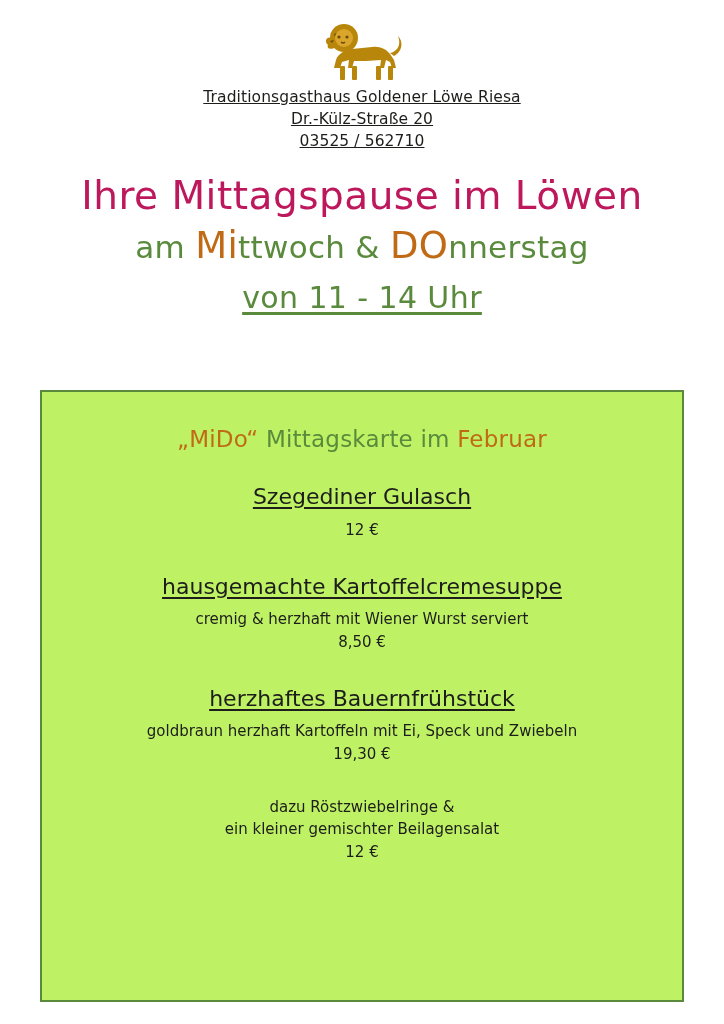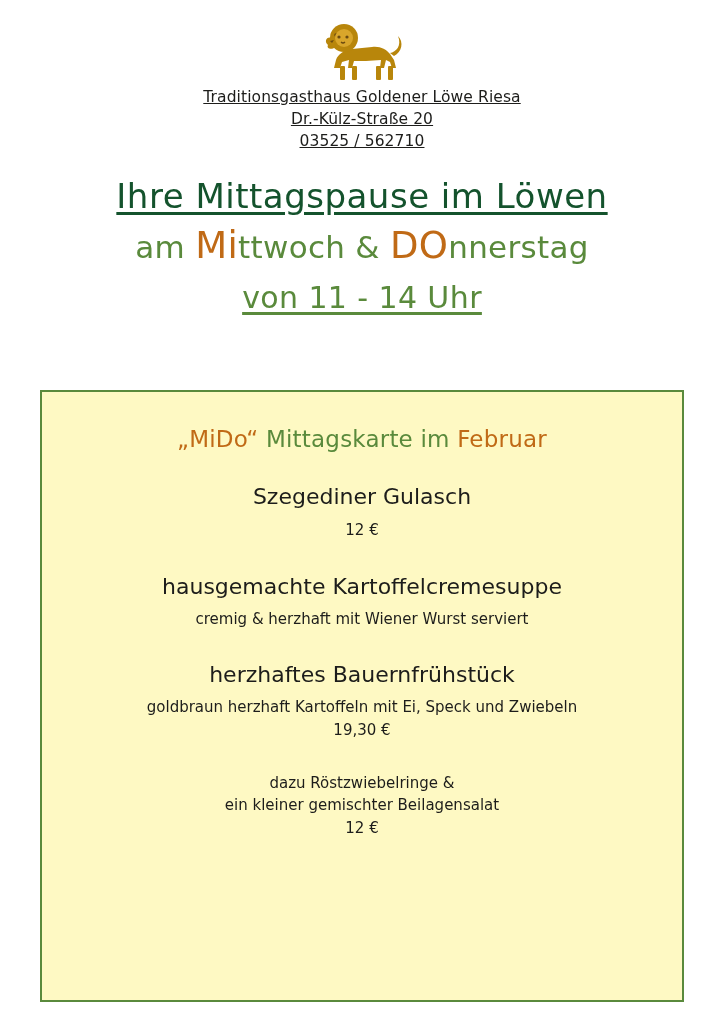--- a/index.html
+++ b/index.html
@@ -42,23 +42,22 @@
     text-decoration: underline;
   }
 
   
   .headlines {
     text-align: center;
     margin-top: 22px;
   }
   .hl1 {
     font-family: "DejaVu Sans", sans-serif;
-    font-size: 34px;
-    color: #14532d;
-    text-decoration: underline;
+    font-size: 39px;
+    color: #be185d;
     text-underline-offset: 4px;
     letter-spacing: 0.5px;
     line-height: 44px;
     font-weight: 400;
   }
   .hl2 {
     font-family: "DejaVu Sans", sans-serif;
     font-size: 31px;
     color: #5a8a3c;
     line-height: 56px;
@@ -85,38 +84,39 @@
   
   .menu-card {
     position: absolute;
     left: 40px;
     right: 40px;
     top: 390px;
     bottom: 22px;
     border: 2px solid #5a8a3c;
     padding: 20px 30px 10px 30px;
     text-align: center;
-    background: #fef9c3;
+    background: #bef264;
   }
   .card-title {
     font-family: "DejaVu Sans", sans-serif;
     font-size: 23px;
     color: #5a8a3c;
     margin-top: 14px;
     margin-bottom: 30px;
     letter-spacing: 0.2px;
   }
   .card-title .accent { color: #c06a16; }
 
   .dish { margin-bottom: 30px; }
   .dish:last-child { margin-bottom: 0; }
   .dish-name {
     font-family: "DejaVu Sans", sans-serif;
     font-size: 22px;
     color: #1d1d1b;
+    text-decoration: underline;
     text-underline-offset: 3px;
     line-height: 30px;
     margin-bottom: 6px;
     text-align: center;
   }
   .dish-desc {
     font-family: "DejaVu Sans", sans-serif;
     font-size: 15px;
     line-height: 22px;
     color: #1d1d1b;
@@ -187,20 +187,21 @@
   </div>
 
   <div class="dish">
     <div class="dish-name">Szegediner Gulasch</div>
     <div class="dish-price">12 €</div>
   </div>
 
   <div class="dish">
     <div class="dish-name">hausgemachte Kartoffelcremesuppe</div>
     <div class="dish-desc">cremig &amp; herzhaft mit Wiener Wurst serviert</div>
+    <div class="dish-price">8,50 €</div>
   </div>
 
   <div class="dish">
     <div class="dish-name">herzhaftes Bauernfrühstück</div>
     <div class="dish-desc">goldbraun herzhaft Kartoffeln mit Ei, Speck und Zwiebeln</div>
     <div class="dish-price">19,30 €</div>
   </div>
 
   <div class="dish">
     <div class="dish-desc">dazu Röstzwiebelringe &amp;</div>

